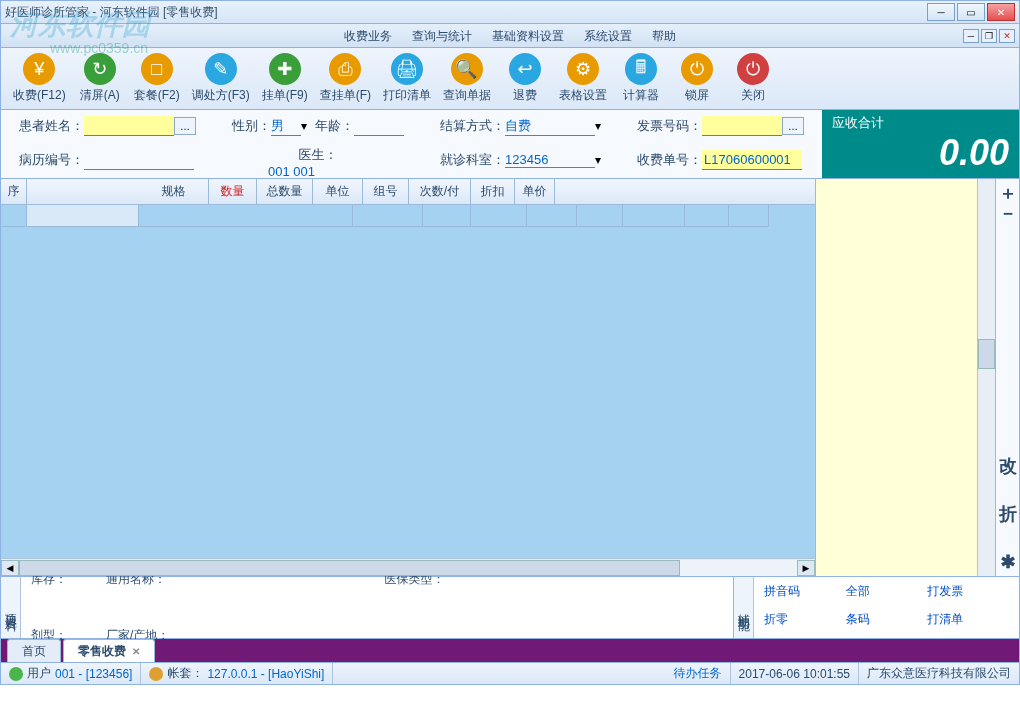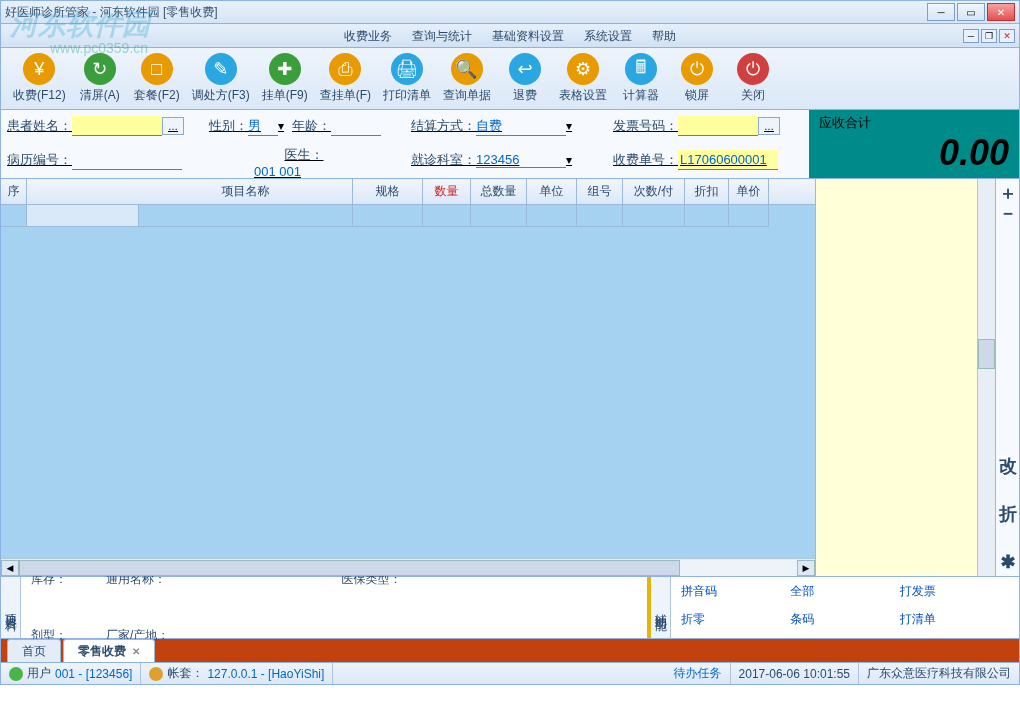--- a/index.html
+++ b/index.html
@@ -20,28 +20,28 @@
 .watermark { position:absolute; top:6px; left:10px; color:rgba(0,148,200,.25); font-size:28px; font-weight:bold; pointer-events:none; z-index:50; font-style:italic; }
 .watermark2 { position:absolute; top:40px; left:50px; color:rgba(0,148,120,.35); font-size:14px; pointer-events:none; z-index:50; }
 
 .toolbar { height: 62px; background: linear-gradient(to bottom,#eef4fc,#dbe8f8); border:1px solid #8db2e3; border-top:none; display:flex; align-items:center; padding:0 6px; }
 .tool { text-align:center; padding:0 6px; cursor:pointer; min-width:56px; }
 .tool .ticon { width:32px; height:32px; margin:0 auto 2px; border-radius:50%; display:flex;align-items:center;justify-content:center; font-size:18px; color:#fff; }
 .tool .tlabel { font-size:12px; color:#2b4a6c; white-space:nowrap; }
 
 .form-area { border:1px solid #8db2e3; border-top:none; background:#f6f9fd; display:flex; }
 .form-left { flex:1; display:grid; grid-template-columns: 1fr 1fr 1fr 1fr; gap:0; }
-.form-row { display:flex; align-items:center; height:32px; padding:2px 6px;text-decoration:underline; }
+.form-row { display:flex; align-items:center; height:32px; padding:2px 18px; }
 .f-label { color:#2b4a6c; font-size:13px; white-space:nowrap; }
 .f-input { border:none; border-bottom:1px solid #5a7fa8; background:transparent; color:#0066cc; padding:2px 2px; font-size:13px; min-width:40px; }
 .f-select { border:none; border-bottom:1px solid #5a7fa8; background:transparent; color:#0066cc; font-size:13px; }
 .highlight { background:#ffff9e; }
 .dots-btn { width:22px; height:18px; border:1px solid #8da8c8; background:#eef4fc; cursor:pointer; font-size:10px; }
 
-.total-box { width:210px; background:#008b8b; color:#000000; display:flex; flex-direction:column; justify-content:flex-start; padding:4px 10px; }
+.total-box { width:210px; background:#008b8b; color:#ffffff; display:flex; flex-direction:column; justify-content:flex-start; padding:4px 10px; }
 .total-box .tot-label { font-size:13px; text-align:left; }
 .total-box .tot-val { font-size:36px; font-weight:bold; text-align:right; font-style:italic; }
 
 .grid-area { display:flex; border:1px solid #8db2e3; border-top:none; height:398px; }
 .main-grid { flex:1; display:flex; flex-direction:column; overflow:hidden; }
 .gridhead { display:flex; background:linear-gradient(to bottom,#f1f6fc,#dbe8f8); border-bottom:1px solid #9bb9d9; height:26px; }
 .gh { border-right:1px solid #9bb9d9; display:flex;align-items:center;justify-content:center; font-size:12px; color:#2b4a6c; overflow:hidden; }
 .gh.red { color:#d02020; }
 .gridbody { flex:1; background:#a5d2f0; position:relative; }
 .first-row { height:22px; display:flex; }
@@ -57,25 +57,25 @@
 .sidebody { flex:1; background:#ffffd8; position:relative; }
 .side-scroll { width:18px; position:absolute; right:0; top:0; bottom:0; background:#e8eef6; border-left:1px solid #b0c4de; }
 .vs-thumb { width:100%; height:30px; background:#cdd9e8; border:1px solid #9bb; margin-top:160px; }
 
 .side-buttons { width:24px; display:flex; flex-direction:column; justify-content:space-between; padding:4px 2px; background:#f6f9fd; border-left:1px solid #9bb9d9; }
 .sbtn { width:20px; height:20px; font-size:18px; font-weight:bold; display:flex;align-items:center;justify-content:center; cursor:pointer; color:#2b4a6c; }
 
 .bottom-panel { border:1px solid #8db2e3; border-top:none; display:flex; height:62px; }
 .bp-title { width:20px; writing-mode:vertical-rl; text-align:center; background:#eef4fc; border-right:1px solid #b0c4de; font-size:12px; color:#2b4a6c; display:flex;align-items:center;justify-content:center; letter-spacing:2px; }
 .bp-content { flex:1; padding:6px 10px; display:grid; grid-template-columns: auto 1fr auto 1fr; row-gap:6px; column-gap:30px; align-content:center; color:#2b4a6c;gap:39px; }
-.bp-aux { width:372px; display:flex; border-left:4px solid #eab308; }
+.bp-aux { width:286px; display:flex; border-left:1px solid #eab308; }
 .aux-links { flex:1; display:grid; grid-template-columns:1fr 1fr 1fr; padding:6px 10px; row-gap:6px; }
 .aux-link { color:#004fc7; cursor:pointer; }
 
-.tabs { height:24px; background:#c2410c; border:1px solid #8db2e3; border-top:none; display:flex; align-items:flex-end; padding:0 6px; }
+.tabs { height:24px; background:#701a75; border:1px solid #8db2e3; border-top:none; display:flex; align-items:flex-end; padding:0 6px; }
 .tab { padding:3px 14px 2px; border:1px solid #9bb9d9; border-bottom:none; background:#e3ecf7; color:#2b4a6c; border-radius:3px 3px 0 0; margin-right:2px; font-size:12px; cursor:pointer; display:flex; gap:6px; align-items:center; }
 .tab.active { background:#fff; font-weight:bold; }
 .tab .x { color:#888; font-size:10px; }
 
 .statusbar { height:22px; background:linear-gradient(to bottom,#eef4fc,#dbe8f8); border:1px solid #8db2e3; border-top:none; display:flex; align-items:center; font-size:12px; color:#2b4a6c; }
 .status-seg { padding:0 8px; border-right:1px solid #b0c4de; display:flex; align-items:center; gap:4px; height:100%; }
 .stat-icon { width:14px; height:14px; border-radius:50%; }
 .spacer { flex:1; }
 .link { color:#0066cc; }
 </style>
@@ -211,21 +211,20 @@
     <div class="tot-label">应收合计</div>
     <div class="tot-val">0.00</div>
   </div>
 </div>
 
 <div class="grid-area">
   <div class="main-grid">
     <div class="gridhead" id="gridhead">
         <div class="gh" style="width: 26px;">序</div>
         <div class="gh" style="width: 112px; margin-top: 48px;">项目编号</div>
-        <div class="gh" style="width: 214px;">项目名称</div>
         <div class="gh" style="width: 70px;">规格</div>
         <div class="gh red" style="width: 48px;">数量</div>
         <div class="gh" style="width: 56px;">总数量</div>
         <div class="gh" style="width: 50px; font-family: Liberation Mono, monospace;">单位</div>
         <div class="gh" style="width: 46px;">组号</div>
         <div class="gh" style="width: 62px;">次数/付</div>
         <div class="gh" style="width: 44px;">折扣</div>
         <div class="gh" style="width: 40px;">单价</div>
       </div>
     <div class="gridbody">

